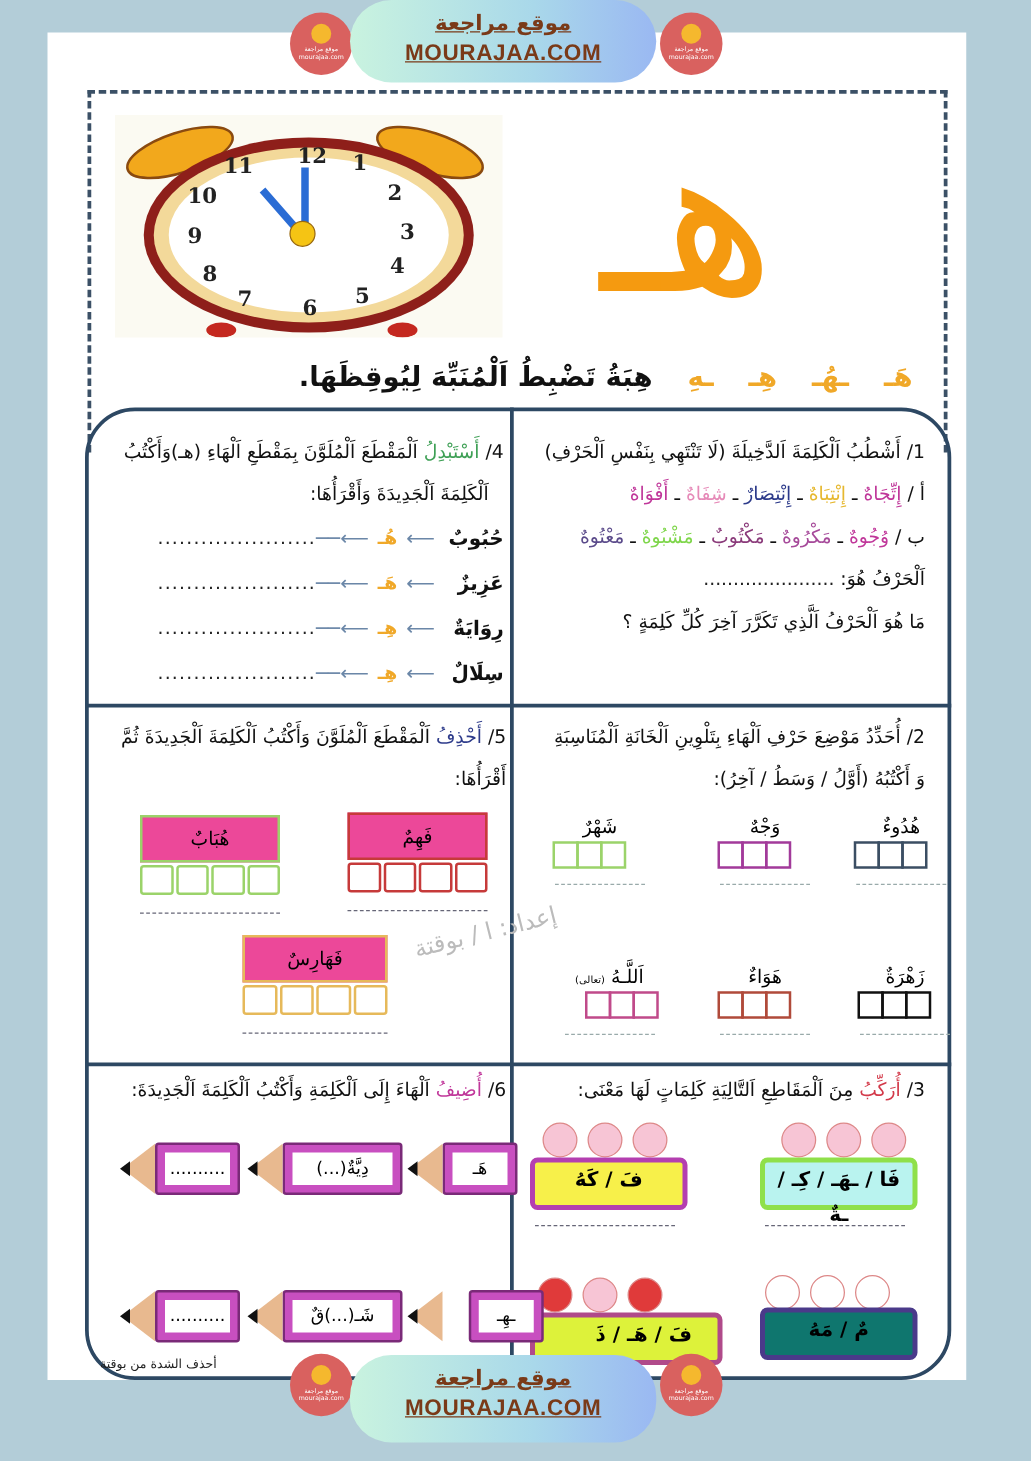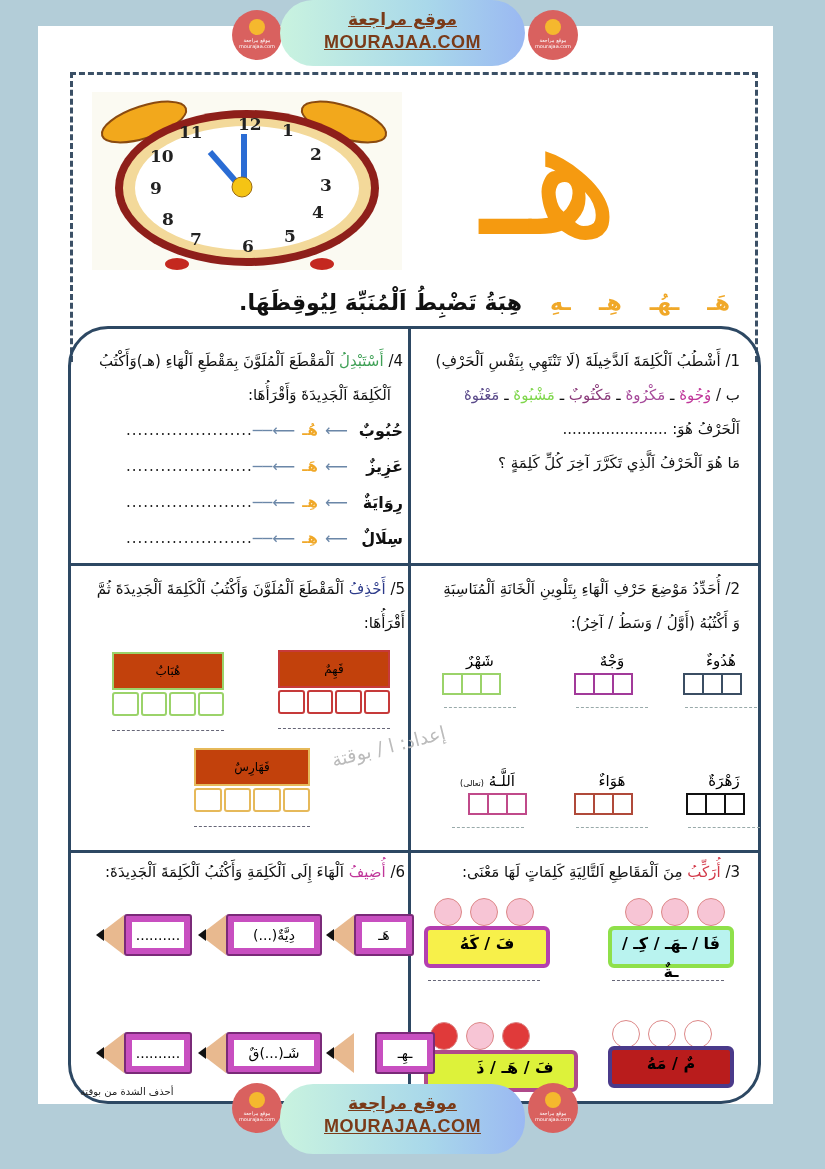--- a/index.html
+++ b/index.html
@@ -30,21 +30,21 @@
   .word-row{display:flex;align-items:center;height:36px;}
   .word-row .w{font-weight:bold;font-size:16px;width:55px;}
   .arrow{color:#6b87a8;font-size:16px;}
   .dots{color:#222;letter-spacing:1px;}
   .boxes{display:flex;direction:ltr;}
   .boxes span{width:17px;height:18px;border:2px solid;margin-left:-2px;display:block;}
   .sq{position:absolute;text-align:center;direction:rtl;}
   .sq .lbl{font-size:15px;margin-bottom:3px;}
   .sq .ul{margin-top:12px;border-top:1px dashed #9aa;width:72px;margin-left:auto;margin-right:auto;}
   .wordbox{position:absolute;text-align:center;}
-  .wordbox .top{border:2px solid;height:34px;line-height:34px;font-size:12px;background:#c2410c;}
+  .wordbox .top{border:2px solid;height:34px;line-height:34px;font-size:15px;background:#ec4899;}
   .wordbox .cells{display:flex;gap:2px;margin-top:2px;}
   .wordbox .cells span{flex:1;height:20px;border:2px solid;border-radius:3px;}
   .wordbox .ul{margin-top:14px;border-top:1px dashed #667;}
   .sign{position:absolute;height:34px;border:4px solid;border-radius:6px;text-align:center;line-height:28px;font-size:16px;font-weight:bold;direction:rtl;}
   .kitty{position:absolute;height:28px;display:flex;gap:8px;}
   .kitty span{width:26px;height:26px;border-radius:50%;background:#f7c5d5;border:1px solid #d88;}
   .pencil{position:absolute;height:40px;display:flex;align-items:center;}
   .pencil .tip{width:0;height:0;border-top:20px solid transparent;border-bottom:20px solid transparent;border-right:26px solid #e8b98f;position:relative;}
   .pencil .tip::after{content:"";position:absolute;left:-2px;top:-6px;width:0;height:0;border-top:6px solid transparent;border-bottom:6px solid transparent;border-right:8px solid #111;}
   .pencil .body{height:38px;background:#c84fc0;border:2px solid #7a2a78;border-radius:3px;display:flex;align-items:center;justify-content:center;padding:0 6px;}
@@ -109,20 +109,28 @@
 </div>
 
 <div class="grid"></div>
 <div class="vline"></div>
 <div class="hline" style="top:563px;"></div>
 <div class="hline" style="top:850px;"></div>
 
 <div class="cell" style="left:418px;top:344px;width:322px;">
   <div class="q-title"><span class="num">1/</span> <span>أَشْطُبُ اَلْكَلِمَةَ اَلدَّخِيلَةَ (لَا تَنْتَهِي بِنَفْسِ اَلْحَرْفِ)</span></div>
   <div class="q-title">
+    <span>أ /</span>
+    <span class="hl-pink">إِتِّجَاهٌ</span> ـ
+    <span style="color:#e6b830">إِنْتِبَاهٌ</span> ـ
+    <span class="hl-blue">إِنْتِصَارٌ</span> ـ
+    <span style="color:#e68ab8">شِفَاهٌ</span> ـ
+    <span class="hl-pink">أَفْوَاهٌ</span>
+  </div>
+  <div class="q-title">
     <span>ب /</span>
     <span class="hl-pink">وُجُوهٌ</span> ـ
     <span style="color:#a64a9a">مَكْرُوهٌ</span> ـ
     <span style="color:#8a3a7a">مَكْتُوبٌ</span> ـ
     <span style="color:#7ed64a">مَشْبُوهٌ</span> ـ
     <span style="color:#5a4a8a">مَعْتُوهٌ</span>
   </div>
   <div class="q-title"><span>اَلْحَرْفُ هُوَ:</span> <span class="dots">......................</span></div>
   <div class="q-title">مَا هُوَ اَلْحَرْفُ اَلَّذِي تَكَرَّرَ آخِرَ كُلِّ كَلِمَةٍ ؟</div>
 </div>
@@ -271,21 +279,21 @@
     <span></span>
   </div>
 <div class="sign" style="left:424px;top:926px;width:118px;background:#f7f04a;border-color:#b43fb0;">فَ / كَهُ</div>
 <div style="position:absolute;left:612px;top:980px;width:112px;border-top:1px dashed #667;"></div>
 <div style="position:absolute;left:428px;top:980px;width:112px;border-top:1px dashed #667;"></div>
 <div class="kitty" style="left:612px;top:1020px;">
     <span style="background:#fff"></span>
     <span style="background:#fff"></span>
     <span style="background:#fff"></span>
   </div>
-<div class="sign" style="left:608px;top:1046px;width:118px;background:#b91c1c;border-color:#4a3a8a;">مٌ / مَهُ</div>
+<div class="sign" style="left:608px;top:1046px;width:118px;background:#0f766e;border-color:#4a3a8a;">مٌ / مَهُ</div>
 <div class="kitty" style="left:430px;top:1022px;">
     <span style="background:#e03a3a"></span>
     <span></span>
     <span style="background:#e03a3a"></span>
   </div>
 <div class="sign" style="left:424px;top:1050px;width:118px;background:#ddf23a;border-color:#b04a8a;padding-left:28px;">فَ / هَـ / ذَ</div>
 
 <div class="cell" style="left:80px;top:855px;width:325px;">
   <div class="q-title"><span>6/</span> <span class="hl-pink">أُضِيفُ</span> <span>اَلْهَاءَ إِلَى اَلْكَلِمَةِ وَأَكْتُبُ اَلْكَلِمَةَ اَلْجَدِيدَةَ:</span></div>
 </div>

